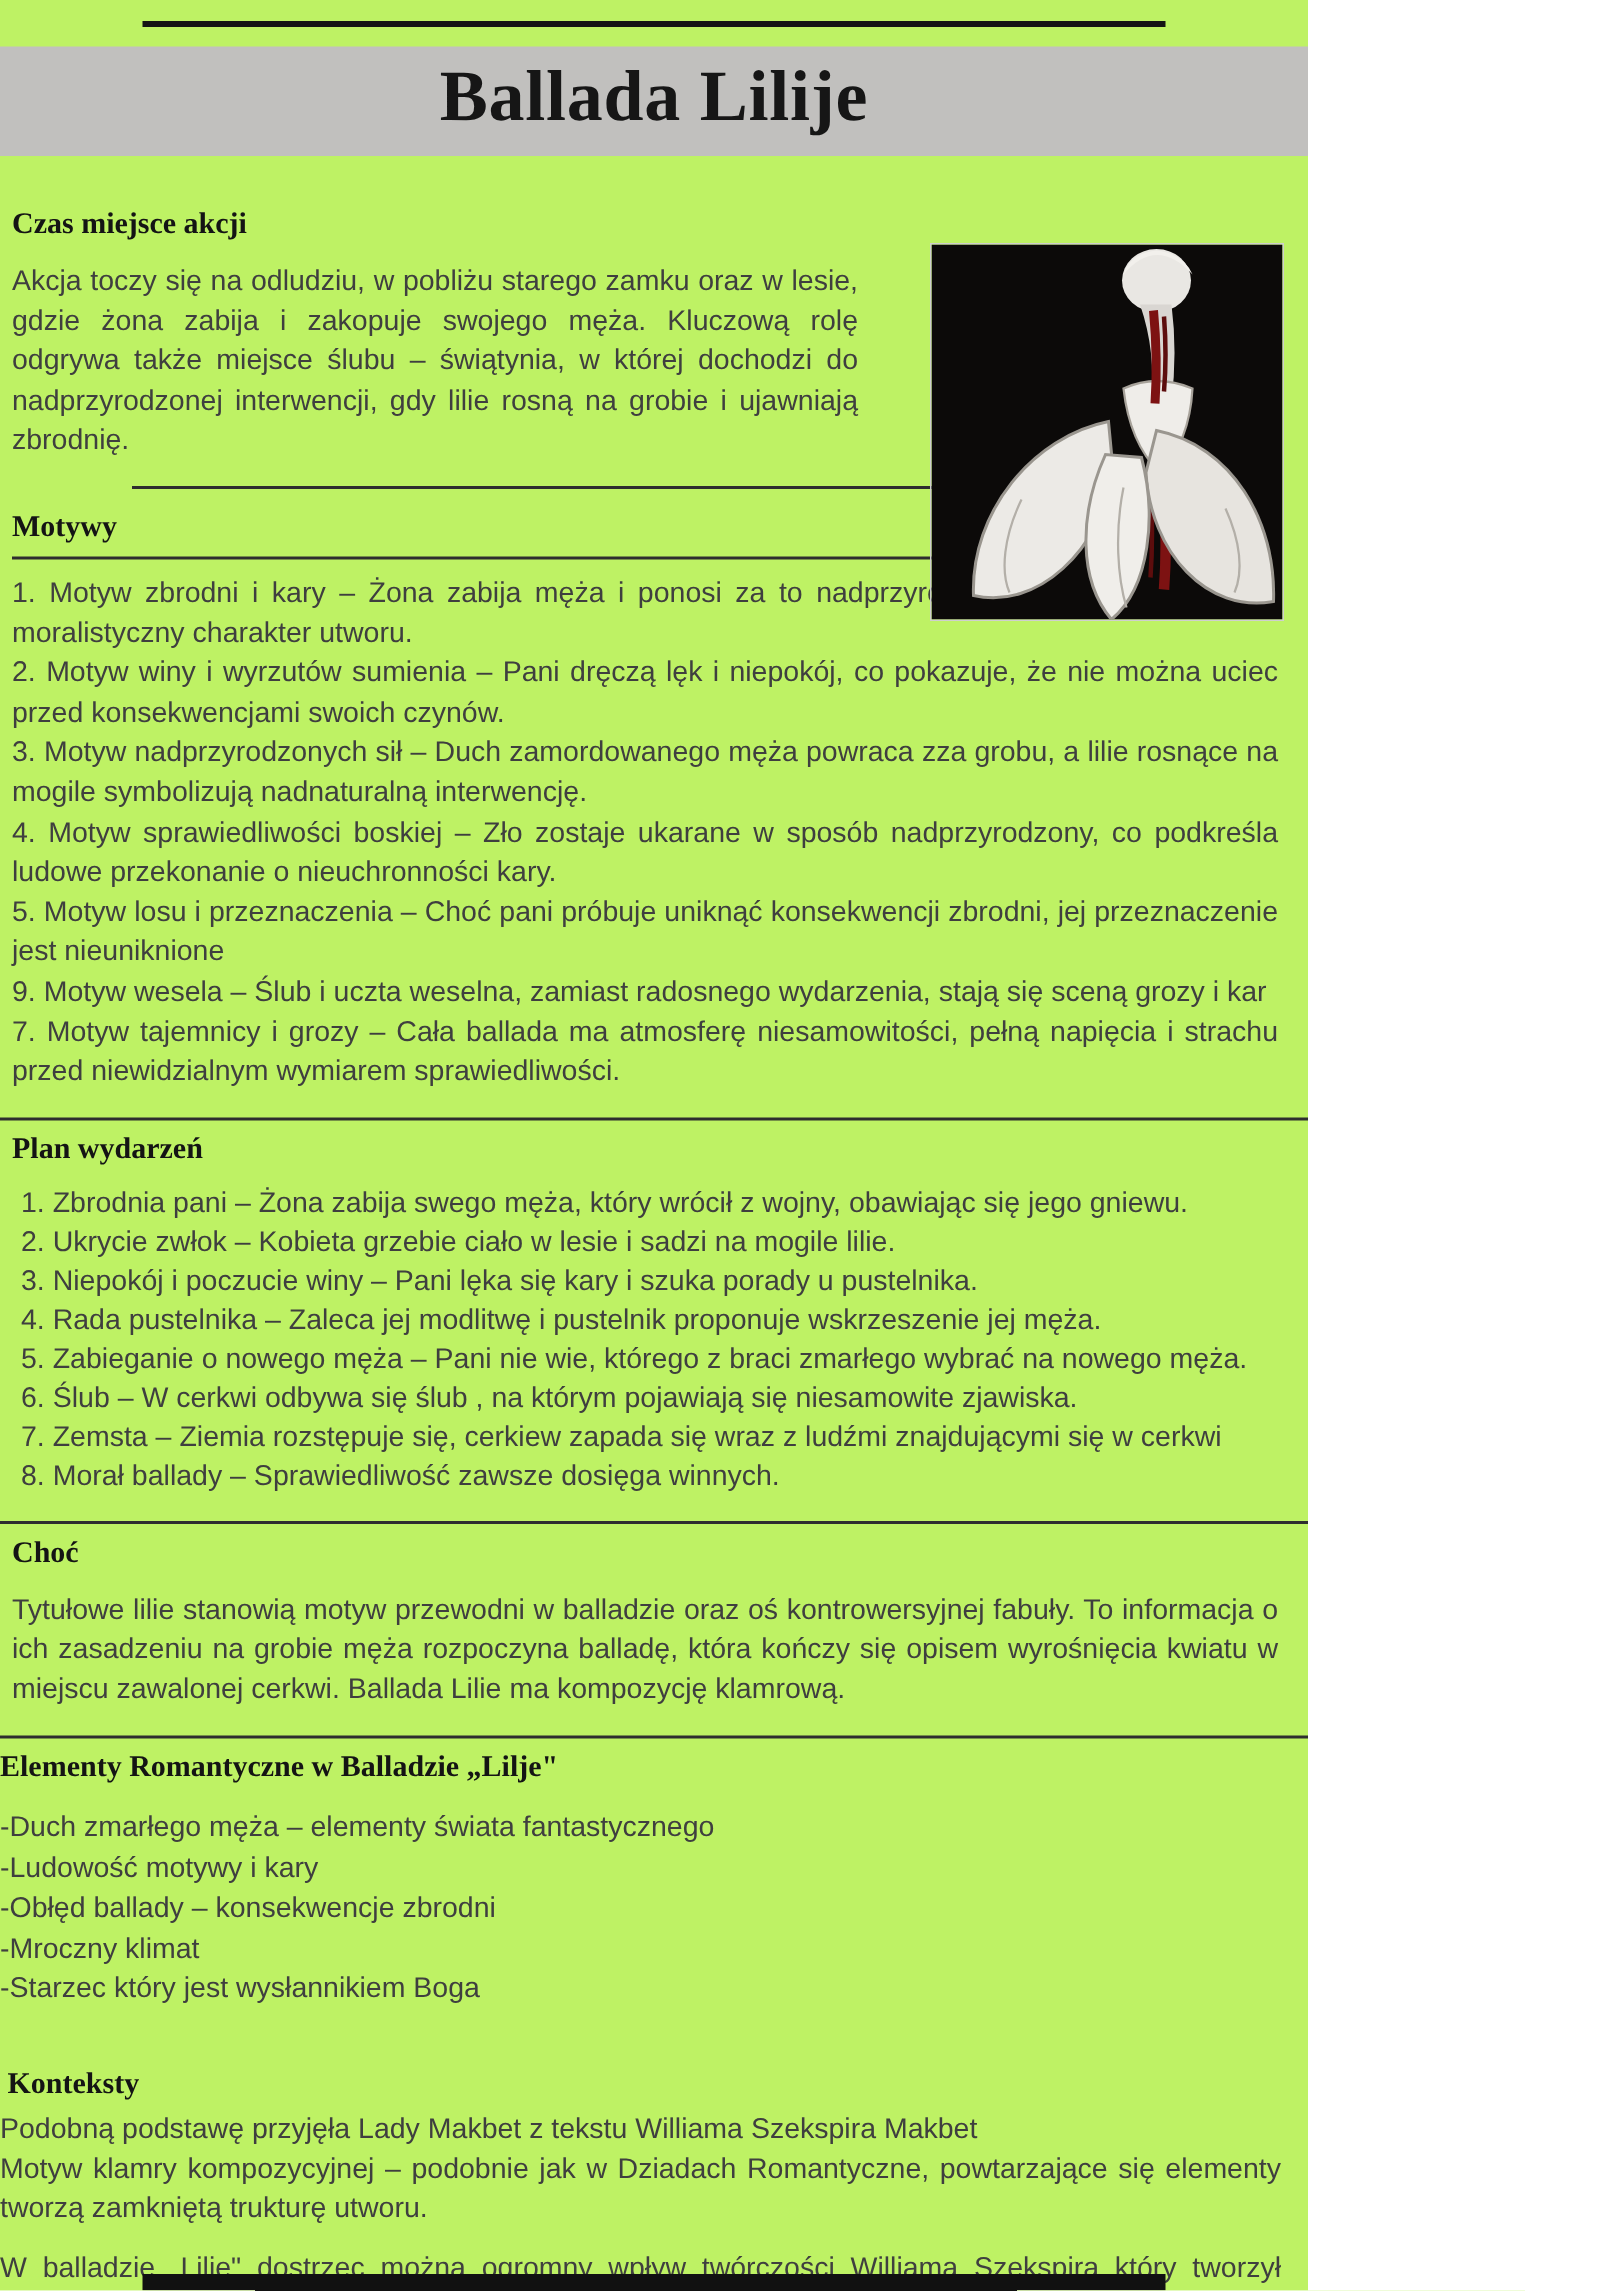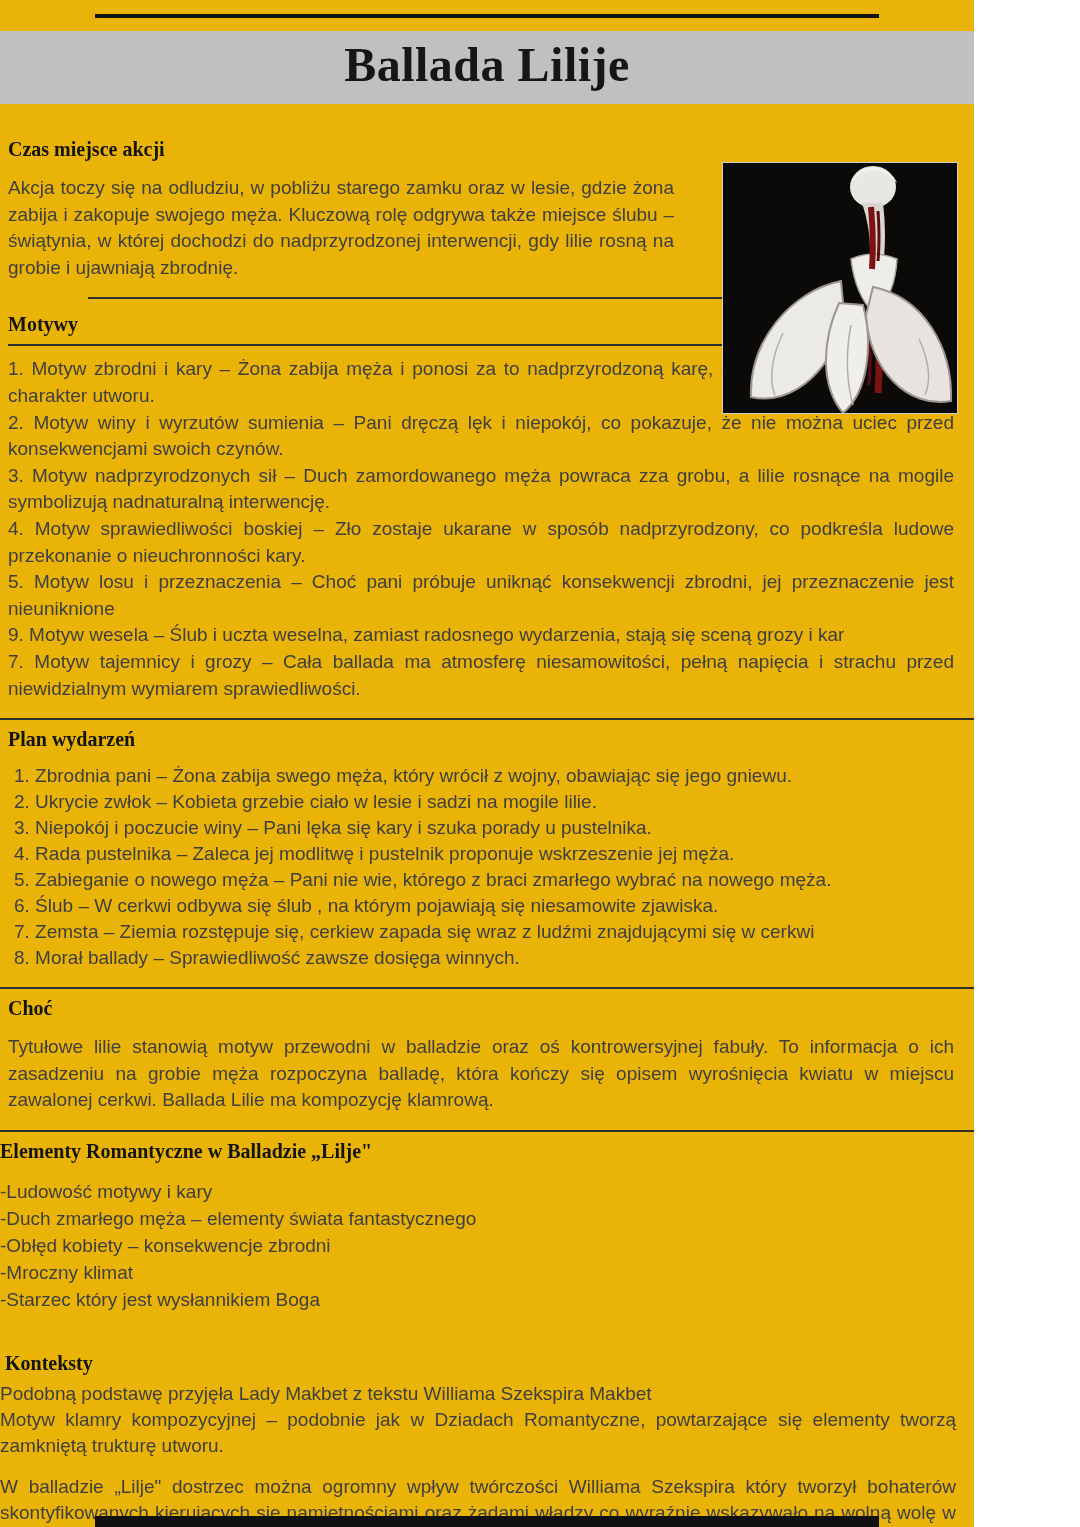--- a/index.html
+++ b/index.html
@@ -4,24 +4,24 @@
 <style>
   * { box-sizing: border-box; }
   html,body { margin:0; padding:0; background:#ffffff; }
   body {
     width:1080px;
     font-family:"Liberation Sans","DejaVu Sans",sans-serif;
     color:#3f3f3f;
   }
   .page {
     position:relative;
-    width:974px;
+    width:872px;
     height:1527px;
     overflow:hidden;
-    background:#eab308;
+    background:#bef264;
   }
   .top-rule {
     height:4px;
     background:#141414;
     margin:14px 95px 13px 95px;
   }
   .banner {
     background:#c1c0be;
     padding:6px 0 12px 0;
   }
@@ -172,23 +172,23 @@
     <section class="sec-moral">
       <h2>Choć</h2>
       <p class="just body">Tytułowe lilie stanowią motyw przewodni w balladzie oraz oś kontrowersyjnej fabuły. To informacja o ich zasadzeniu na grobie męża rozpoczyna balladę, która kończy się opisem wyrośnięcia kwiatu w miejscu zawalonej cerkwi. Ballada Lilie ma kompozycję klamrową.</p>
     </section>
 
     <hr class="rule rule-full">
 
     <section class="sec-elementy">
       <h2>Elementy Romantyczne w Balladzie „Lilje"</h2>
       <div class="list">
+        <p>-Duch zmarłego męża – elementy świata fantastycznego</p>
         <p>-Ludowość motywy i kary</p>
-        <p>-Duch zmarłego męża – elementy świata fantastycznego</p>
-        <p>-Obłęd kobiety – konsekwencje zbrodni</p>
+        <p>-Obłęd ballady – konsekwencje zbrodni</p>
         <p>-Mroczny klimat</p>
         <p>-Starzec który jest wysłannikiem Boga</p>
       </div>
     </section>
 
     <section class="sec-konteksty">
       <h2>Konteksty</h2>
       <p class="just">Podobną podstawę przyjęła Lady Makbet z tekstu Williama Szekspira Makbet</p>
       <p class="just">Motyw klamry kompozycyjnej – podobnie jak w Dziadach Romantyczne, powtarzające się elementy tworzą zamkniętą trukturę utworu.</p>
       <p class="just gap">W balladzie „Lilje" dostrzec można ogromny wpływ twórczości Williama Szekspira który tworzył bohaterów skontyfikowanych kierujących się namiętnościami oraz żądami władzy co wyraźnie wskazywało na wolną wolę w dokonywaniu przez nich wyborów</p>

